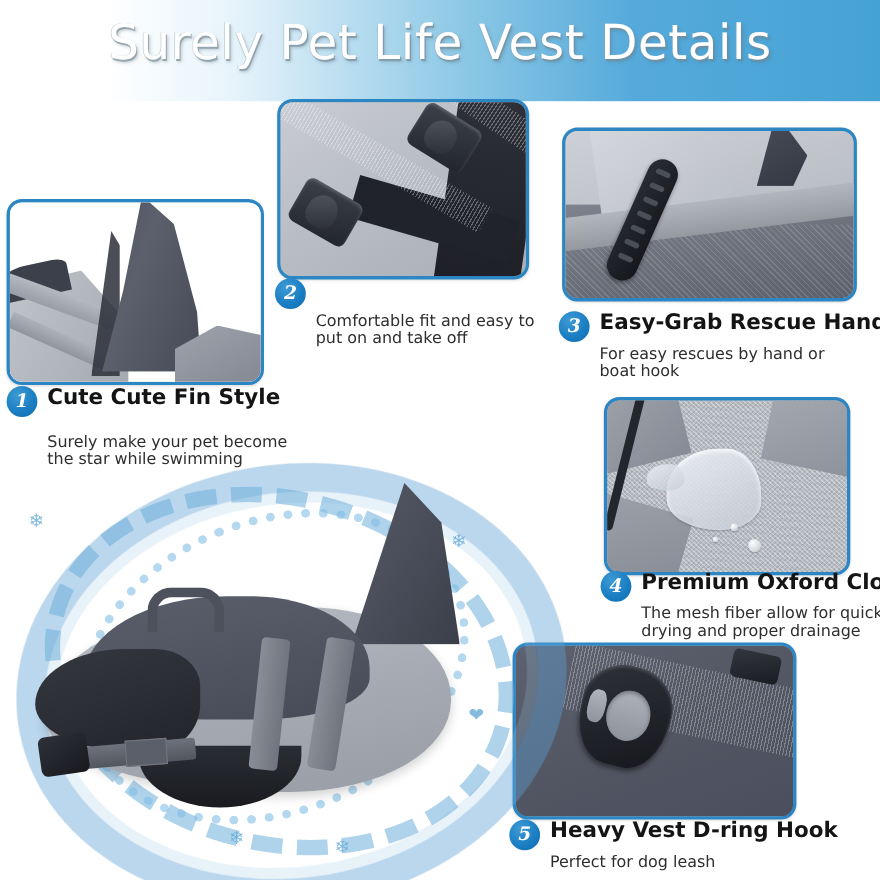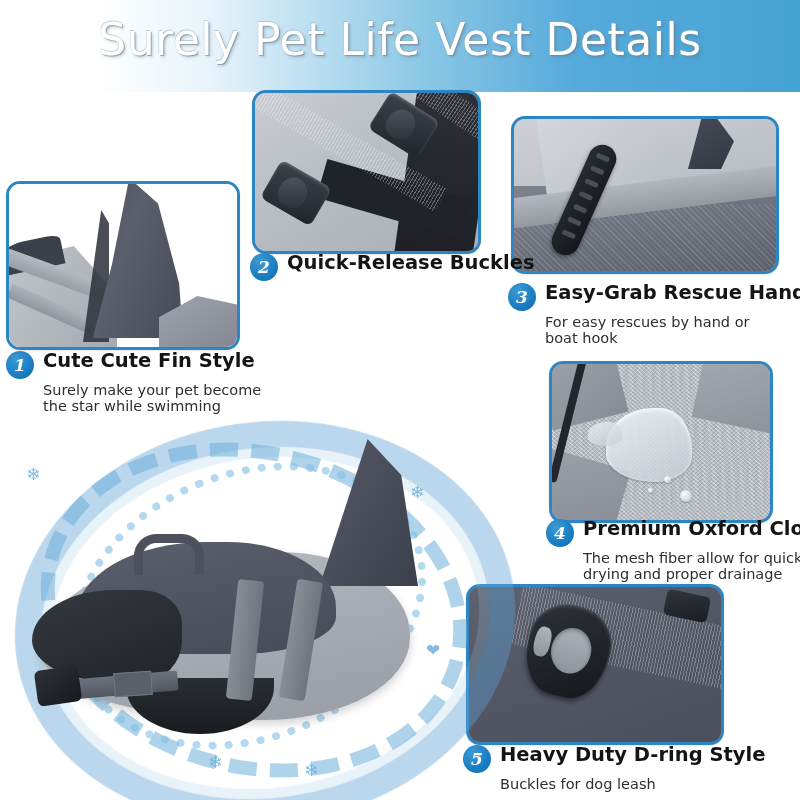--- a/index.html
+++ b/index.html
@@ -266,21 +266,21 @@
     font-weight:700;font-size:19.5px;color:#141414;
     line-height:1.08;white-space:nowrap;
   }
   .c-sub{
     font-family:"DejaVu Sans", sans-serif;
     font-size:14.5px;color:#2e2e2e;line-height:1.12;
     white-space:pre-line;
   }
 
   #callout1{left:6px;top:350px;}
-  #callout1 .c-sub{margin-left:37px;margin-top:3px;}
+  #callout1 .c-sub{margin-left:37px;margin-top:15px;}
   #callout2{left:250px;top:252px;}
   #callout2 .c-sub{margin-left:37px;margin-top:3px;}
   #callout3{left:508px;top:282px;}
   #callout3 .c-sub{margin-left:37px;margin-top:3px;}
   #callout4{left:546px;top:518px;}
   #callout4 .c-sub{margin-left:37px;margin-top:3px;}
   #callout5{left:463px;top:744px;}
   #callout5 .c-sub{margin-left:37px;margin-top:3px;}
 
   
@@ -479,22 +479,23 @@
       <div class="badge">1</div>
       <div class="c-title">Cute Cute Fin Style</div>
     </div>
     <div class="c-sub">Surely make your pet become
 the star while swimming</div>
   </div>
 
   <div class="callout" id="callout2">
     <div class="row">
       <div class="badge">2</div>
-      <div class="c-title">Quick-Release Buckles</div>
-    </div>
+    </div>
+    <div class="c-sub">Comfortable fit and easy to
+put on and take off</div>
   </div>
 
   <div class="callout" id="callout3">
     <div class="row">
       <div class="badge">3</div>
       <div class="c-title">Easy-Grab Rescue Handle</div>
     </div>
     <div class="c-sub">For easy rescues by hand or
 boat hook</div>
   </div>
@@ -504,18 +505,18 @@
       <div class="badge">4</div>
       <div class="c-title">Premium Oxford Cloth</div>
     </div>
     <div class="c-sub">The mesh fiber allow for quick
 drying and proper drainage</div>
   </div>
 
   <div class="callout" id="callout5">
     <div class="row">
       <div class="badge">5</div>
-      <div class="c-title">Heavy Duty D-ring Style</div>
-    </div>
-    <div class="c-sub">Buckles for dog leash</div>
+      <div class="c-title">Heavy Vest D-ring Hook</div>
+    </div>
+    <div class="c-sub">Perfect for dog leash</div>
   </div>
 
 </div>
 
 </body></html>

